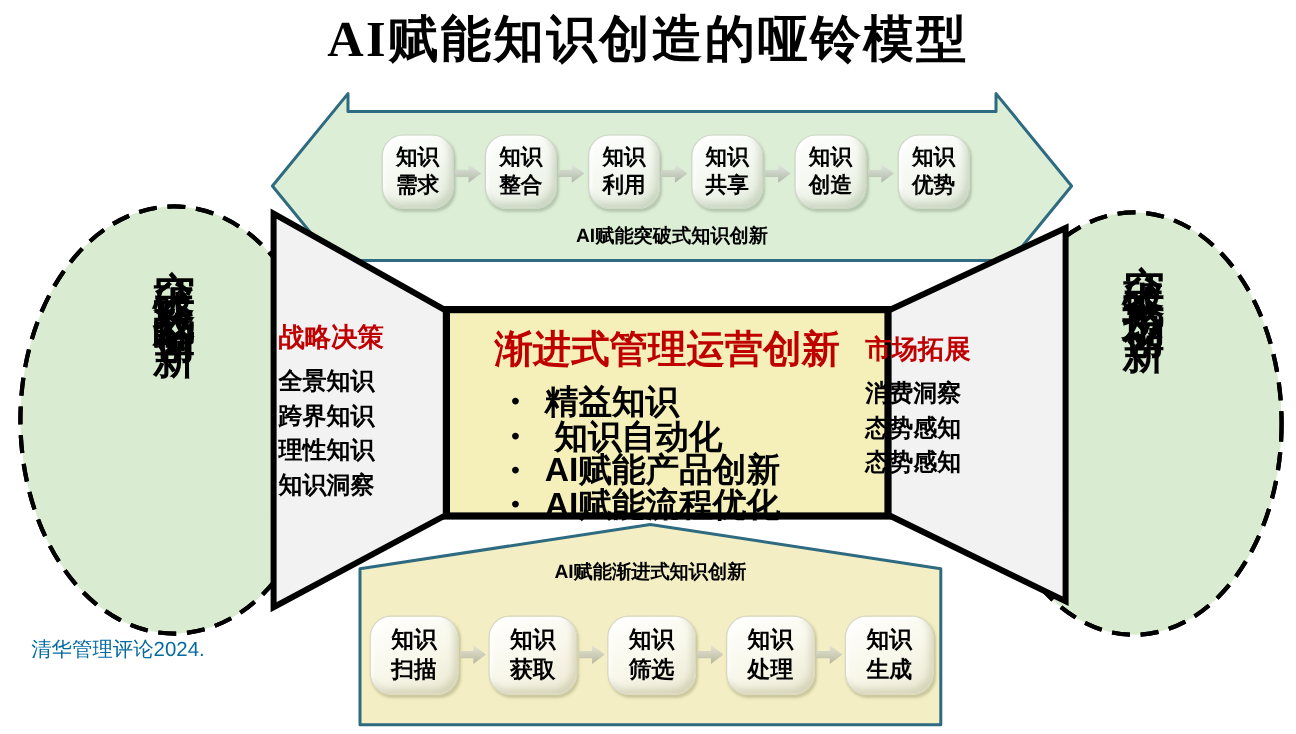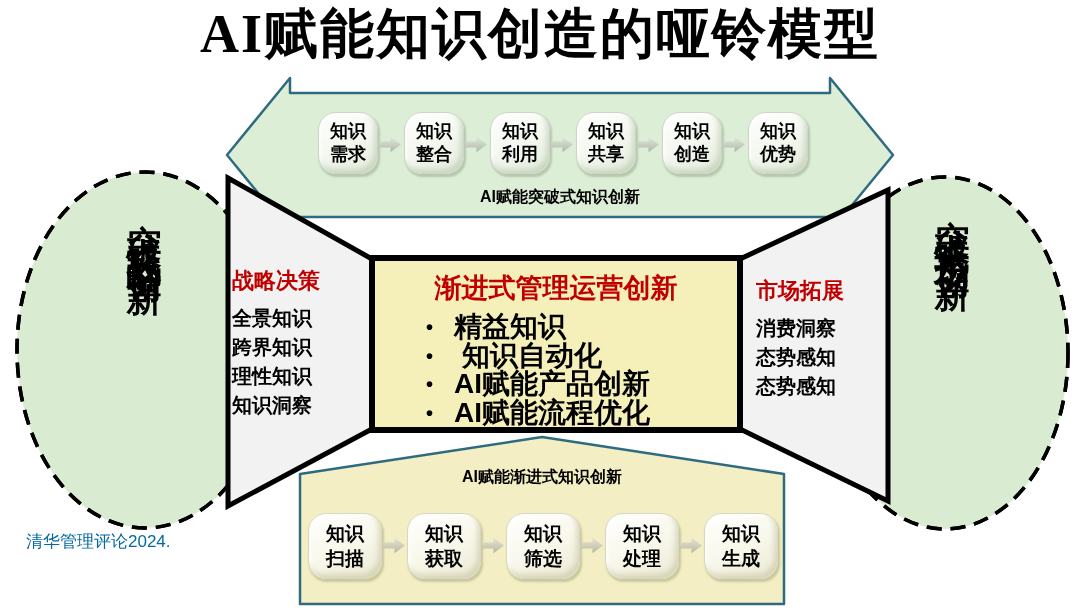--- a/index.html
+++ b/index.html
@@ -6,21 +6,21 @@
   .stage{
     position:relative;width:1080px;height:612px;background:#ffffff;overflow:hidden;
     font-family:"Liberation Sans","DejaVu Sans",sans-serif;color:#000;
   }
   .layer{position:absolute;left:0;top:0;}
   .abs{position:absolute;}
 
   .diagram-title{
     left:0;top:2px;width:1080px;text-align:center;
     font-family:"Liberation Serif","DejaVu Serif",serif;
-    font-weight:700;font-size:54px;line-height:64px;letter-spacing:2px;
+    font-weight:700;font-size:42px;line-height:64px;letter-spacing:2px;
   }
 
   
   .step{
     border-radius:18px;text-align:center;font-weight:700;
     border:1px solid #ccd6c6;
     background:linear-gradient(155deg,#ffffff 0%,#f4f8f0 50%,#e2ebdb 100%);
     box-shadow:1.5px 2.5px 2px rgba(110,130,100,.35),
                inset -3px -4px 5px rgba(165,180,150,.40),
                inset 2px 2px 3px #ffffff;
@@ -55,21 +55,21 @@
 
   
   .panel{text-align:left;font-weight:700;}
   .panel .p-title{font-size:22px;margin-bottom:8px;}
   .panel .p-item{font-size:20px;line-height:29px;}
   .red{color:#c00000;}
 
   
   .center-panel{width:352px;}
   .center-panel .c-title{
-    text-align:center;font-weight:700;font-size:27px;margin-bottom:7px;
+    text-align:center;font-weight:700;font-size:32px;margin-bottom:7px;
   }
   .center-panel ul{list-style:none;margin:0;padding:0 0 0 46px;}
   .center-panel li{
     position:relative;font-weight:700;font-size:28px;line-height:28.5px;
     padding-left:28px;
   }
   .center-panel li::before{
     content:"\2022";position:absolute;left:0;top:0;font-size:20px;
   }
   .center-panel li:nth-child(2){padding-left:36px;}
@@ -148,21 +148,21 @@
   <div class="abs center-panel" style="left:380px;top:270px;">
     <div class="c-title red">渐进式管理运营创新</div>
     <ul>
       <li>精益知识</li>
       <li>知识自动化</li>
       <li>AI赋能产品创新</li>
       <li>AI赋能流程优化</li>
     </ul>
   </div>
 
-  <div class="abs panel" style="left:756px;top:276px;width:132px;font-family:Liberation Serif, serif;">
+  <div class="abs panel" style="left:721px;top:276px;width:132px;font-family:Liberation Serif, serif;">
     <div class="p-title red">市场拓展</div>
     <div class="p-item">消费洞察</div>
     <div class="p-item">态势感知</div>
     <div class="p-item">态势感知</div>
   </div>
 
   <div class="abs band-label" style="left:300px;top:467px;width:484px;">AI赋能渐进式知识创新</div>
 
   <div class="abs step bottom" style="left:308px;top:513px;">
     <span>知识</span>

